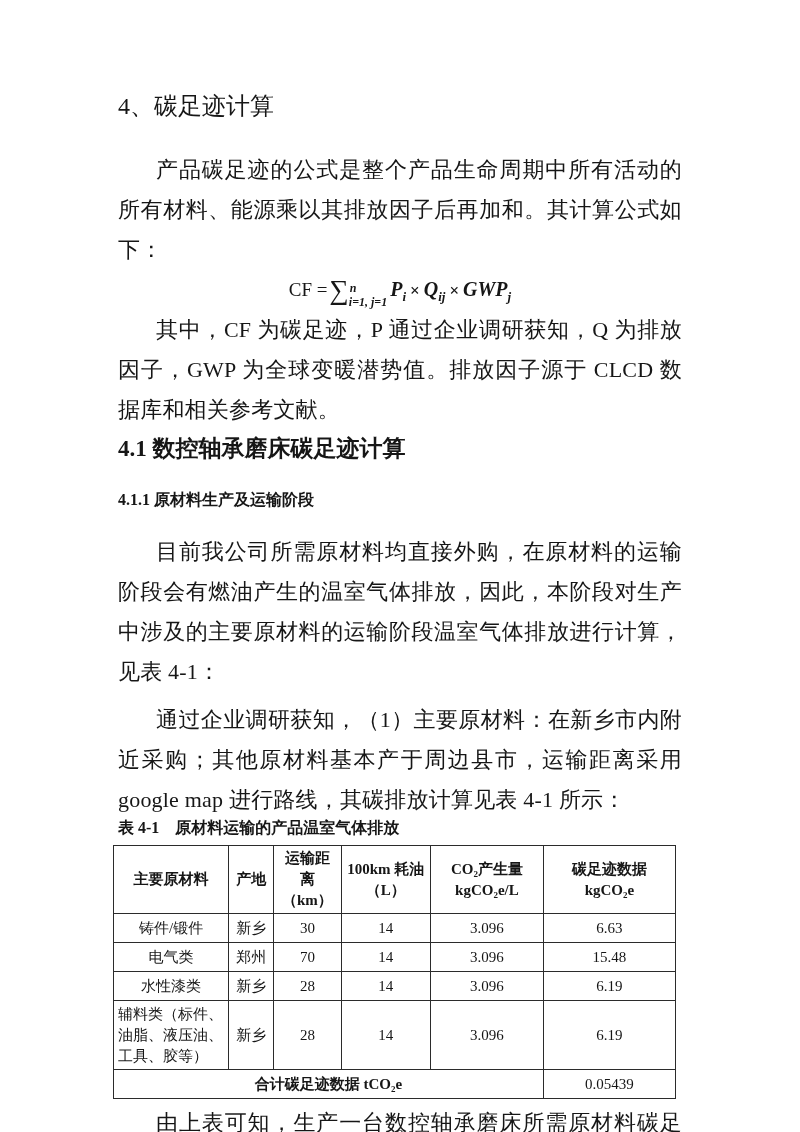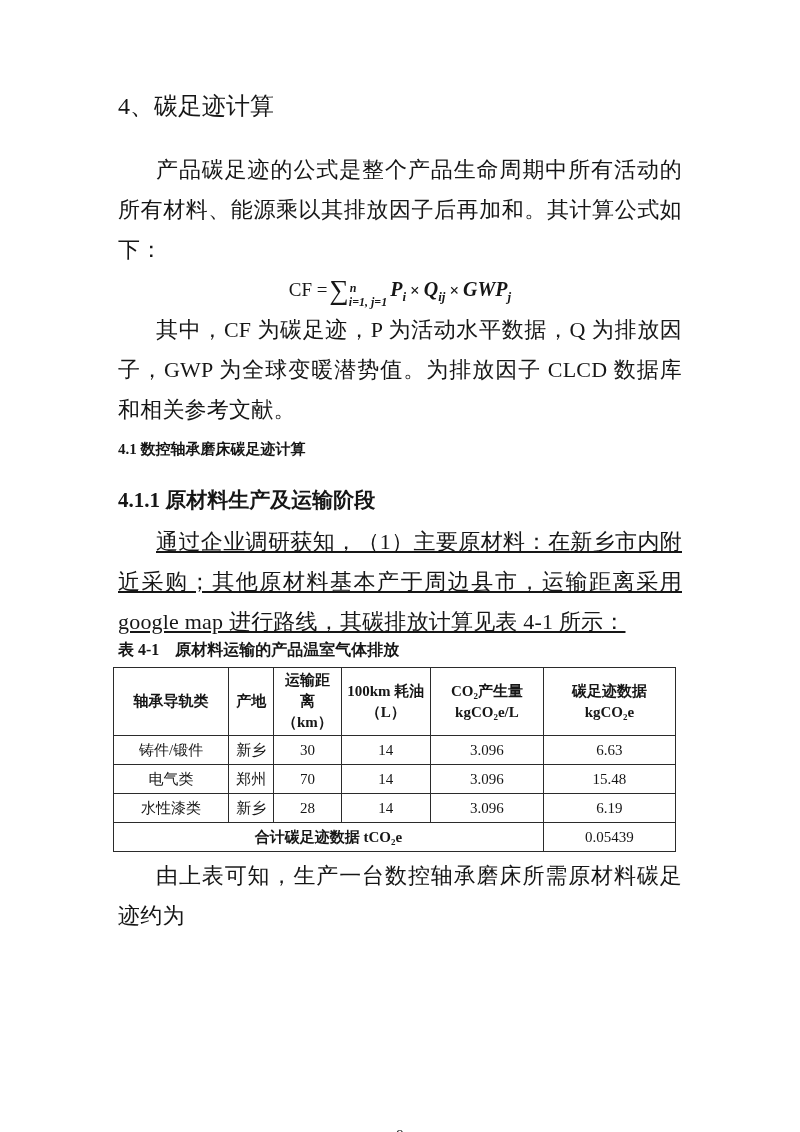--- a/index.html
+++ b/index.html
@@ -6,32 +6,32 @@
     margin: 0; padding: 0;
     width: 800px; height: 1132px;
     background: #ffffff;
     overflow: hidden;
     font-family: "Liberation Serif", "DejaVu Serif", serif;
     color: #161616;
   }
   .page { padding: 0 118px; position: relative; height: 1132px; box-sizing: border-box; }
 
   .h1 { margin: 90px 0 0; font-size: 24px; line-height: 32px; font-weight: normal; }
-  .h2 { margin: 4px 0 0;  font-size: 15px; line-height: 30px; font-weight: bold; }
-  .h3 { margin: 22px 0 0; font-size: 21px; line-height: 28px; font-weight: bold; }
+  .h2 { margin: 4px 0 0;  font-size: 23px; line-height: 30px; font-weight: bold; }
+  .h3 { margin: 22px 0 0; font-size: 16px; line-height: 28px; font-weight: bold; }
 
   .para {
     margin: 0; font-size: 22px; line-height: 40px;
     text-align: justify; text-indent: 38px;
     letter-spacing: 0.2px;
   }
   .para.p1 { margin-top: 28px; }
   .para.p2 { margin-top: 2px; }
   .para.p3 { margin-top: 18px; }
-  .para.p4 { margin-top: 8px; text-decoration: underline; }
+  .para.p4 { margin-top: 8px; }
   .para.p5 { margin-top: 4px; }
 
   .formula {
     margin: 0; height: 38px; line-height: 38px;
     text-align: center; font-size: 19px; white-space: nowrap;
   }
   .formula .sigma { font-size: 27px; vertical-align: -3px; margin-left: 2px; }
   .formula .limits {
     display: inline-block; vertical-align: -10px;
     text-align: left; line-height: 1; margin-right: 3px;
@@ -74,43 +74,44 @@
 <body>
 
 <div class="page">
 
   <div class="h1">4、碳足迹计算</div>
 
   <p class="para p1">产品碳足迹的公式是整个产品生命周期中所有活动的所有材料、能源乘以其排放因子后再加和。其计算公式如下：</p>
 
   <div class="formula"><span>CF =</span><span class="sigma">∑</span><span class="limits"><span class="lim-sup">n</span><span class="lim-sub">i=1, j=1</span></span><span class="bi">P</span><sub class="bi-sub">i</sub><span class="times">×</span><span class="bi">Q</span><sub class="bi-sub">ij</sub><span class="times">×</span><span class="bi">GWP</span><sub class="bi-sub">j</sub></div>
 
-  <p class="para p2">其中，CF 为碳足迹，P 为活动水平数据，Q 为排放因子，GWP 为全球变暖潜势值。为排放因子 CLCD 数据库和相关参考文献。</p>
+  <p class="para p2">其中，CF 为碳足迹，P 通过企业调研获知，Q 为排放因子，GWP 为全球变暖潜势值。排放因子源于 CLCD 数据库和相关参考文献。</p>
 
   <div class="h2">4.1 数控轴承磨床碳足迹计算</div>
 
   <div class="h3">4.1.1 原材料生产及运输阶段</div>
 
+  <p class="para p3">目前我公司所需原材料均直接外购，在原材料的运输阶段会有燃油产生的温室气体排放，因此，本阶段对生产中涉及的主要原材料的运输阶段温室气体排放进行计算，见表 4-1：</p>
 
   <p class="para p4">通过企业调研获知，（1）主要原材料：在新乡市内附近采购；其他原材料基本产于周边县市，运输距离采用 google map 进行路线，其碳排放计算见表 4-1 所示：</p>
 
   <div class="tbl-caption">表 4-1　原材料运输的产品温室气体排放</div>
 
   <table class="data">
     <colgroup>
       <col style="width:20.5%">
         <col style="width:8%">
         <col style="width:12%">
       <col style="width:15.9%">
         <col style="width:20.1%">
         <col style="width:23.5%">
     </colgroup>
     <thead>
       <tr>
-        <th>轴承导轨类</th>
+        <th>主要原材料</th>
         <th>产地</th>
         <th>运输距离（km）</th>
         <th>100km 耗油（L）</th>
         <th>CO₂产生量 kgCO₂e/L</th>
         <th>碳足迹数据 kgCO₂e</th>
       </tr>
     </thead>
     <tbody>
       <tr>
         <td>铸件/锻件</td>
@@ -129,20 +130,28 @@
         <td>15.48</td>
       </tr>
       <tr>
         <td>水性漆类</td>
         <td>新乡</td>
         <td>28</td>
         <td>14</td>
         <td>3.096</td>
         <td>6.19</td>
       </tr>
+      <tr class="tall">
+        <td class="mat">辅料类（标件、油脂、液压油、工具、胶等）</td>
+        <td>新乡</td>
+        <td>28</td>
+        <td>14</td>
+        <td>3.096</td>
+        <td>6.19</td>
+      </tr>
       <tr>
         <td class="total-label" colspan="5">合计碳足迹数据 tCO₂e</td>
         <td>0.05439</td>
       </tr>
     </tbody>
   </table>
 
   <p class="para p5">由上表可知，生产一台数控轴承磨床所需原材料碳足迹约为</p>
 
   <div class="page-number">9</div>

